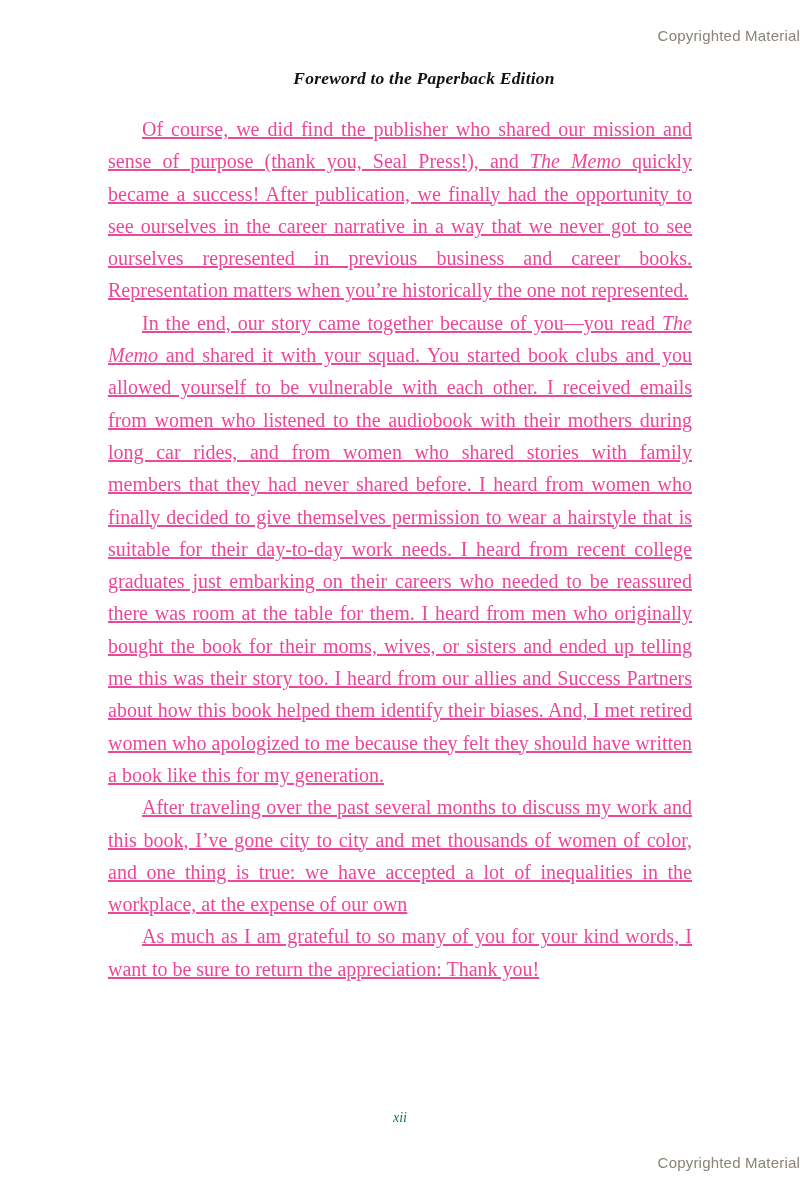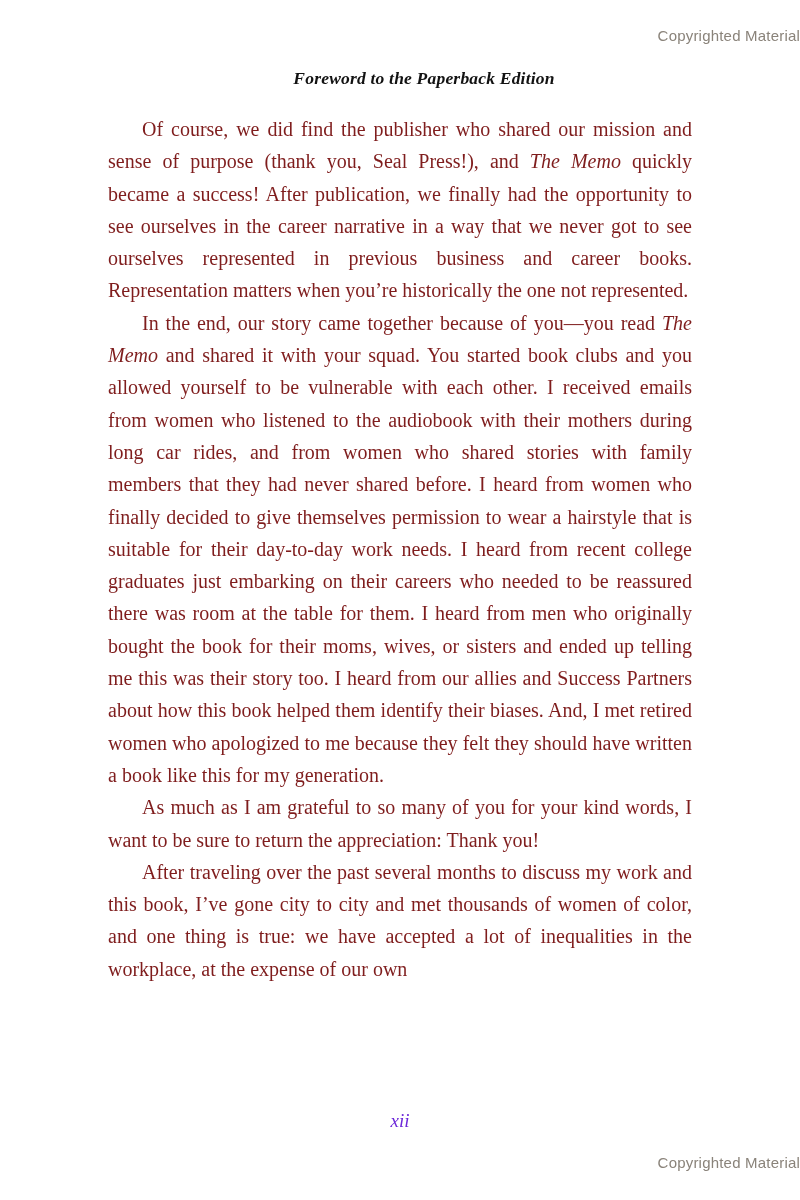--- a/index.html
+++ b/index.html
@@ -44,53 +44,54 @@
     padding-left: 24px;
   }
   .body-text {
     position: absolute;
     top: 113px;
     left: 108px;
     width: 584px;
     font-size: 20px;
     line-height: 32.3px;
     text-align: justify;
-    color: #7f1d1d;
+    color: #ec4899;
+    text-decoration: underline;
   }
   .body-text p {
     margin: 0;
     padding: 0;
     text-indent: 34px;
   }
   .body-text em {
     font-style: italic;
   }
   .page-number {
     position: absolute;
     top: 1110px;
     left: 0;
     width: 100%;
     text-align: center;
     font-family: "Liberation Serif", serif;
     font-style: italic;
-    font-size: 19px;
-    color: #6d28d9;
+    font-size: 14px;
+    color: #15803d;
   }
 </style>
 </head>
 <body>
 
 <div class="page">
   <div class="copyright-notice copyright-top">Copyrighted Material</div>
 
   <h1 class="chapter-title">Foreword to the Paperback Edition</h1>
 
   <div class="body-text">
       <p><span>Of course, we did find the publisher who shared our mission and sense of purpose (thank you, Seal Press!), and </span><em>The Memo</em><span> quickly became a success! After publication, we finally had the opportunity to see ourselves in the career narrative in a way that we never got to see ourselves represented in previous business and career books. Representation matters when you’re historically the one not represented.</span></p>
       <p><span>In the end, our story came together because of you—you read </span><em>The Memo</em><span> and shared it with your squad. You started book clubs and you allowed yourself to be vulnerable with each other. I received emails from women who listened to the audiobook with their mothers during long car rides, and from women who shared stories with family members that they had never shared before. I heard from women who finally decided to give themselves permission to wear a hairstyle that is suitable for their day-to-day work needs. I heard from recent college graduates just embarking on their careers who needed to be reassured there was room at the table for them. I heard from men who originally bought the book for their moms, wives, or sisters and ended up telling me this was their story too. I heard from our allies and Success Partners about how this book helped them identify their biases. And, I met retired women who apologized to me because they felt they should have written a book like this for my generation.</span></p>
+      <p><span>After traveling over the past several months to discuss my work and this book, I’ve gone city to city and met thousands of women of color, and one thing is true: we have accepted a lot of inequalities in the workplace, at the expense of our own</span></p>
       <p><span>As much as I am grateful to so many of you for your kind words, I want to be sure to return the appreciation: Thank you!</span></p>
-      <p><span>After traveling over the past several months to discuss my work and this book, I’ve gone city to city and met thousands of women of color, and one thing is true: we have accepted a lot of inequalities in the workplace, at the expense of our own</span></p>
     </div>
 
   <div class="page-number">xii</div>
 
   <div class="copyright-notice copyright-bottom">Copyrighted Material</div>
 </div>
 
 </body></html>

